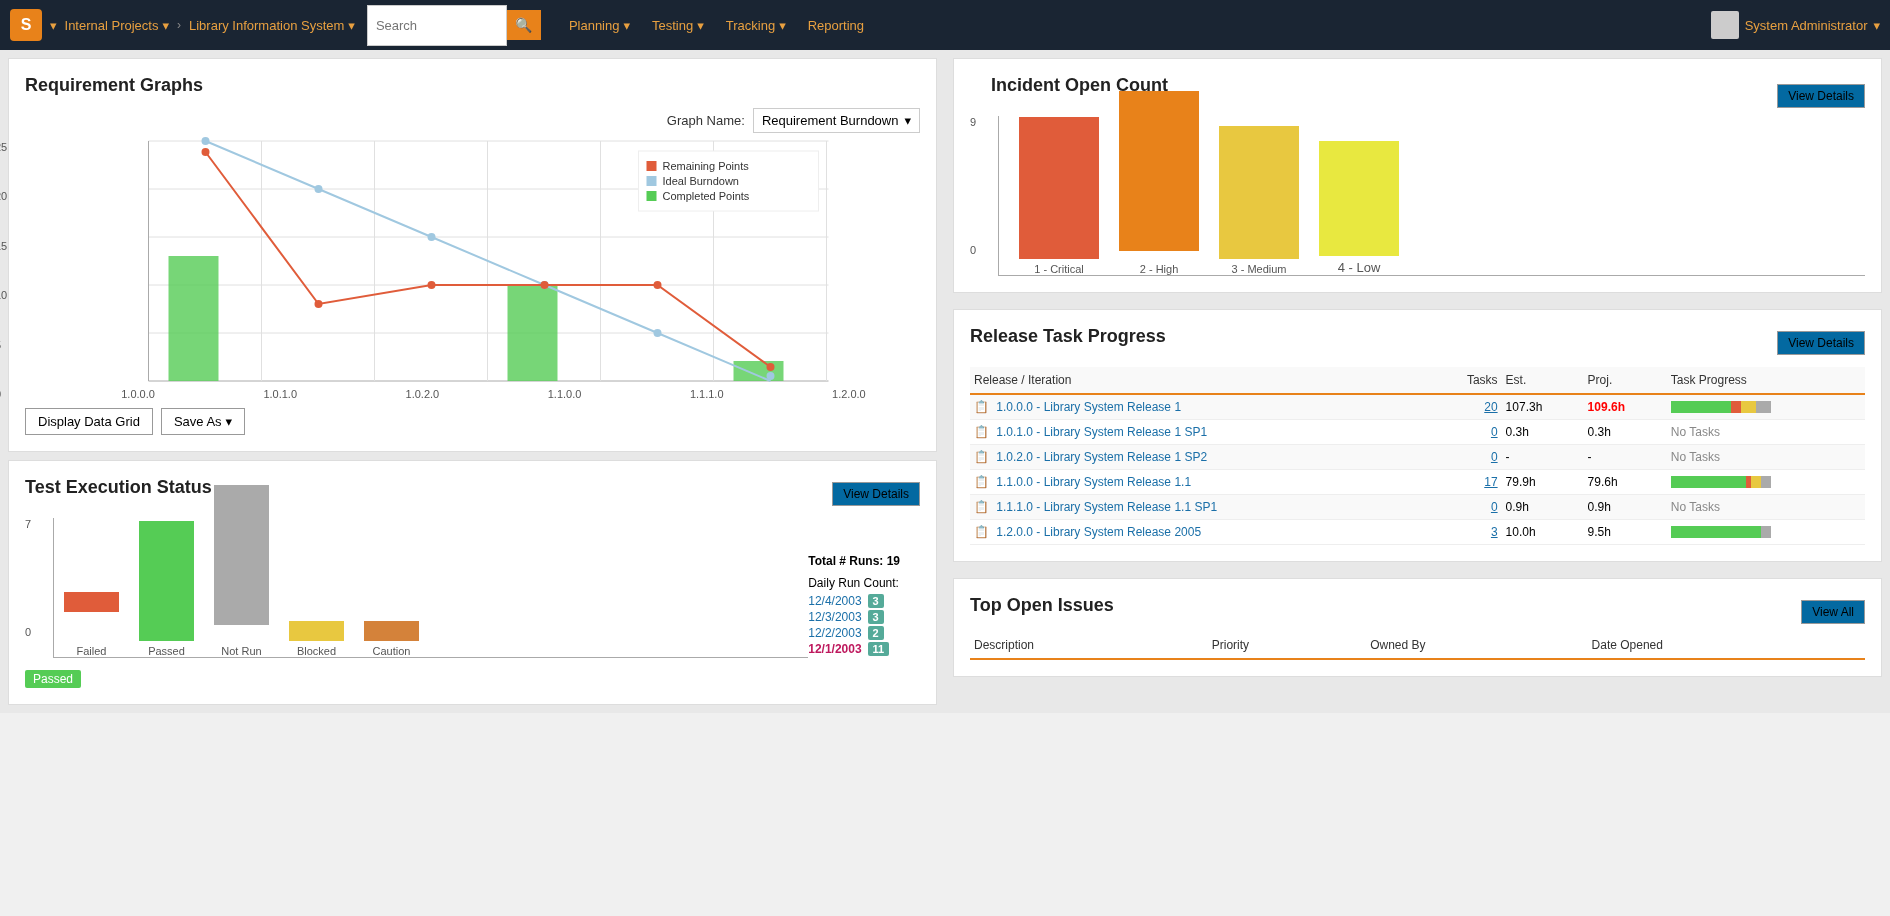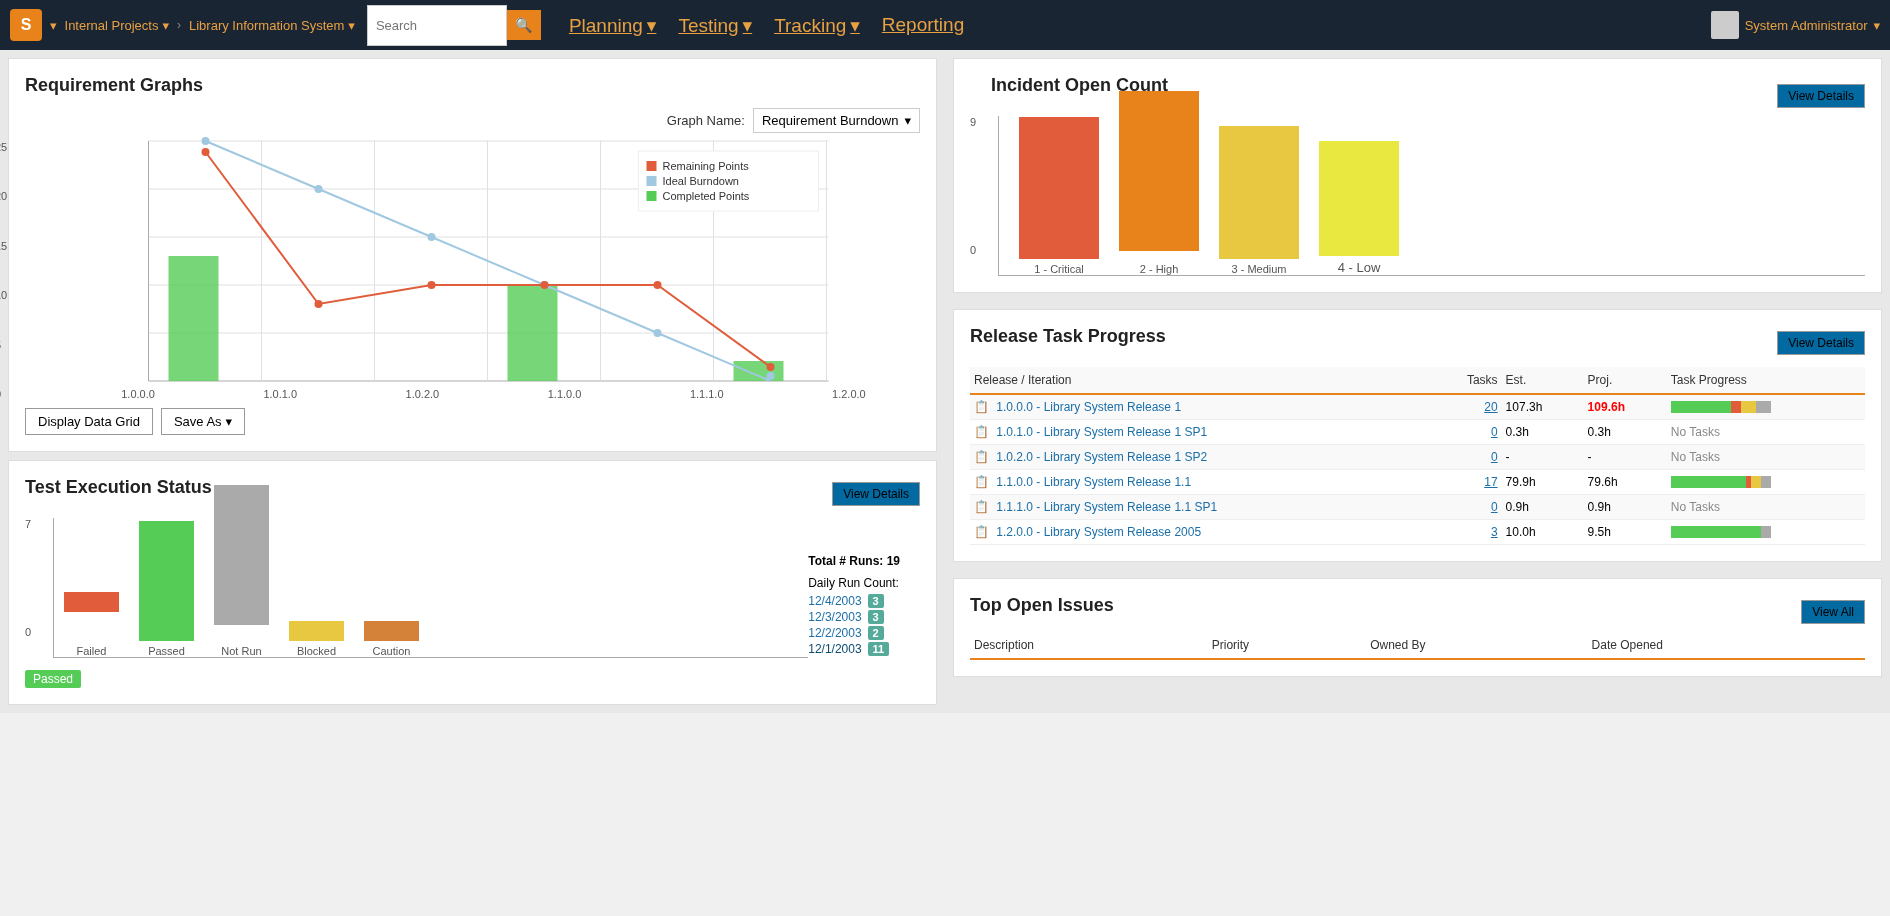--- a/index.html
+++ b/index.html
@@ -36,21 +36,21 @@
     }
     .nav-search-btn {
       background: #e8821a; border: none; width: 34px; height: 30px;
       color: white; cursor: pointer; font-size: 14px;
     }
     .nav-menu {
       display: flex; align-items: center; gap: 2px; margin-left: 10px;
     }
     .nav-menu-item {
       color: #e8a040; background: none; border: none; cursor: pointer;
-      font-size: 19px; padding: 6px 10px; display: flex; align-items: flex-end; gap: 4px; text-decoration: underline;
+      font-size: 13px; padding: 6px 10px; display: flex; align-items: flex-start; gap: 4px;
     }
     .nav-user {
       margin-left: auto; display: flex; align-items: center; gap: 6px;
     }
     .nav-user-avatar {
       width: 28px; height: 28px; background: #ccc; border-radius: 2px;
     }
     .nav-user-name { color: #e8a040; font-size: 13px; }
 
     
@@ -327,21 +327,21 @@
           </div>
           <div style="display:flex; gap:6px; align-items:center; margin-bottom:2px;">
             <span style="color:#1a6fa8;">12/3/2003</span>
             <span style="background:#5a9; color:white; padding:1px 5px; border-radius:2px; font-size:11px; font-weight:bold;">3</span>
           </div>
           <div style="display:flex; gap:6px; align-items:center; margin-bottom:2px;">
             <span style="color:#1a6fa8;">12/2/2003</span>
             <span style="background:#5a9; color:white; padding:1px 5px; border-radius:2px; font-size:11px; font-weight:bold;">2</span>
           </div>
           <div style="display:flex; gap:6px; align-items:center; margin-bottom:2px;">
-            <span style="color:#0c4a6e;">12/1/2003</span>
+            <span style="color:#be185d;font-weight:bold;">12/1/2003</span>
             <span style="background:#5a9; color:white; padding:1px 5px; border-radius:2px; font-size:11px; font-weight:bold;">11</span>
           </div>
         </div>
       </div>
 
       <div style="margin-top:12px;">
         <span class="status-badge">Passed</span>
       </div>
     </div>
 

